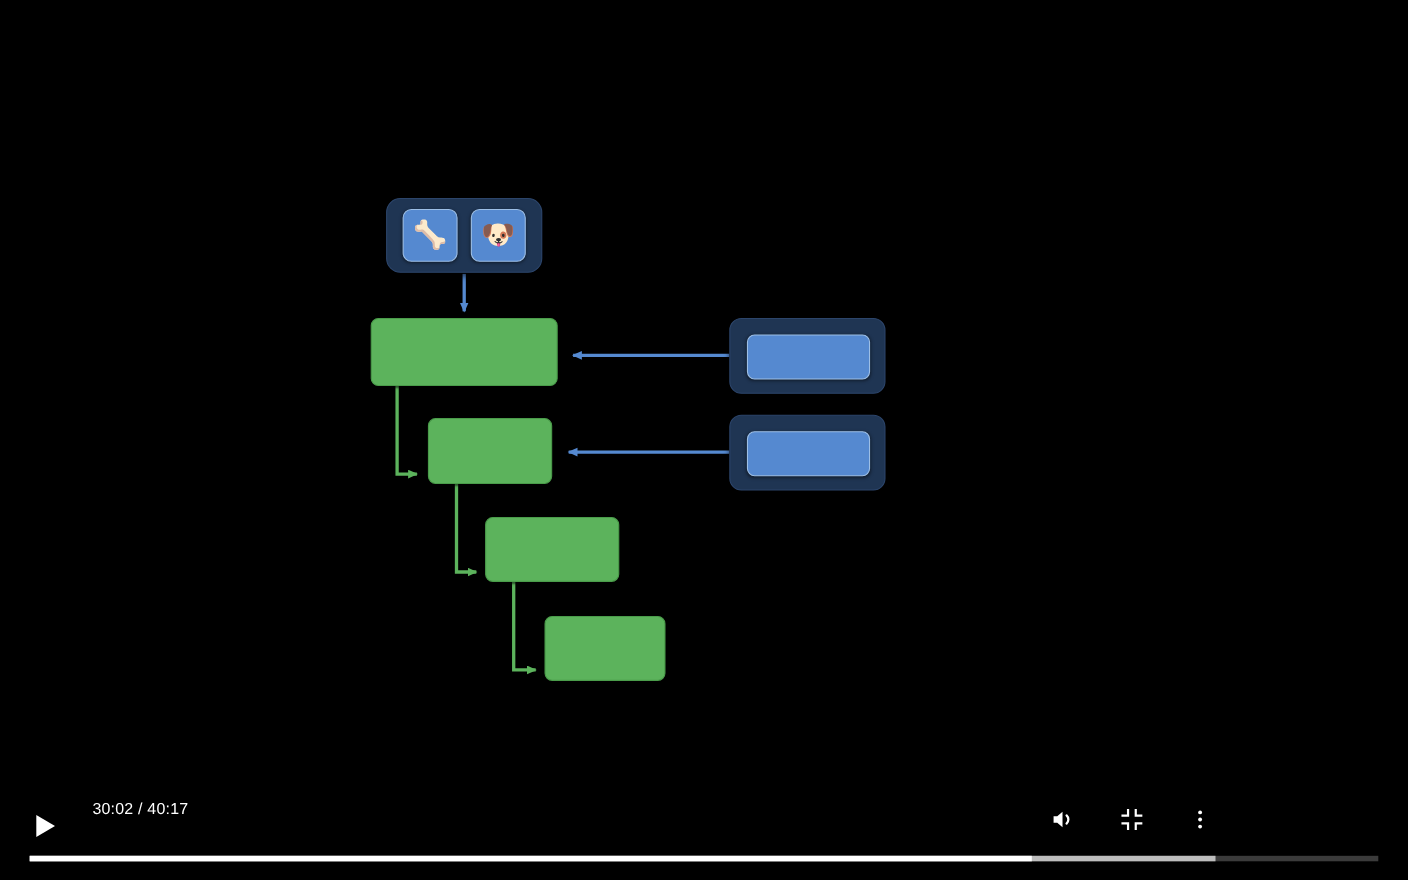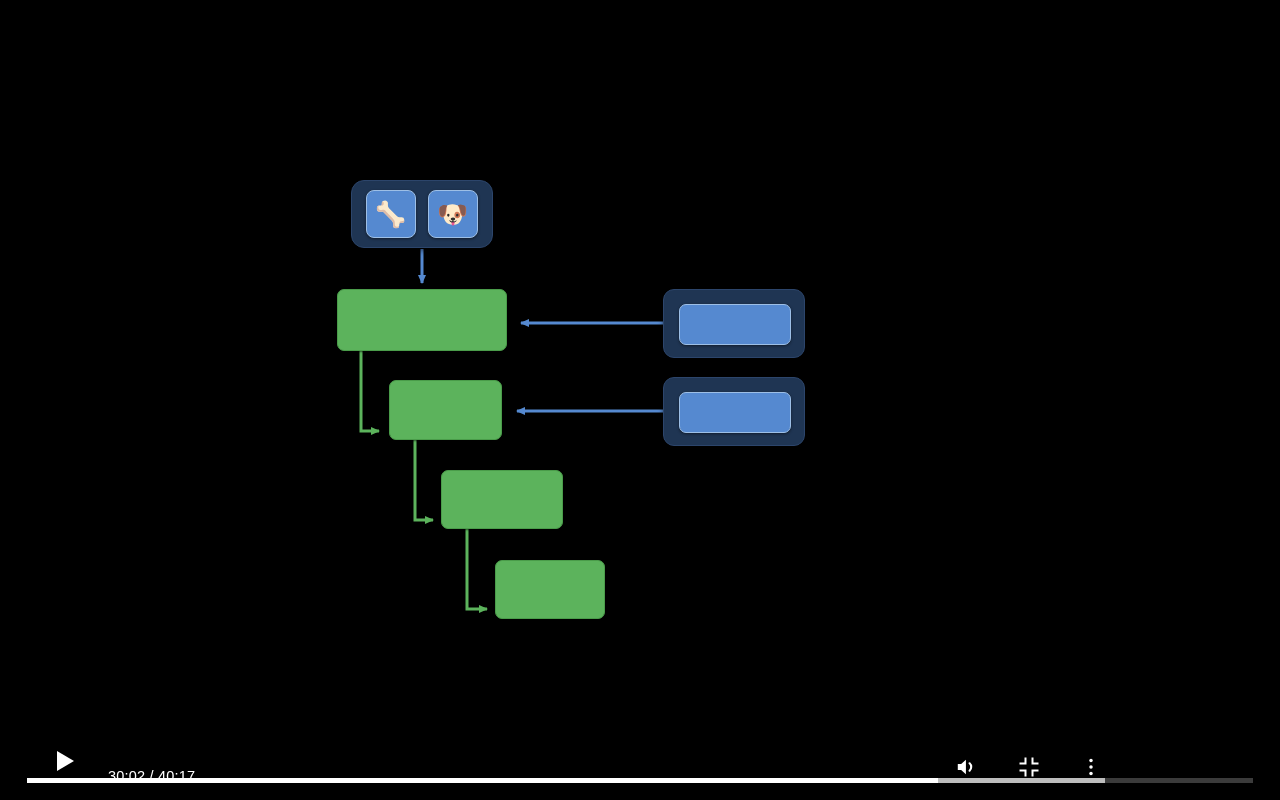--- a/index.html
+++ b/index.html
@@ -100,22 +100,21 @@
     height: 72px;
     background: #000;
   }
   #control-row {
     position: absolute;
     left: 0;
     top: 0;
     width: 1134px;
     height: 56px;
     display: flex;
-    align-items: flex-end;
-    padding-left: 24px;
+    align-items: flex-start;
   }
   #play-button {
     width: 46px;
     height: 46px;
     margin-left: 18px;
     display: flex;
     align-items: center;
     justify-content: center;
     cursor: pointer;
   }

